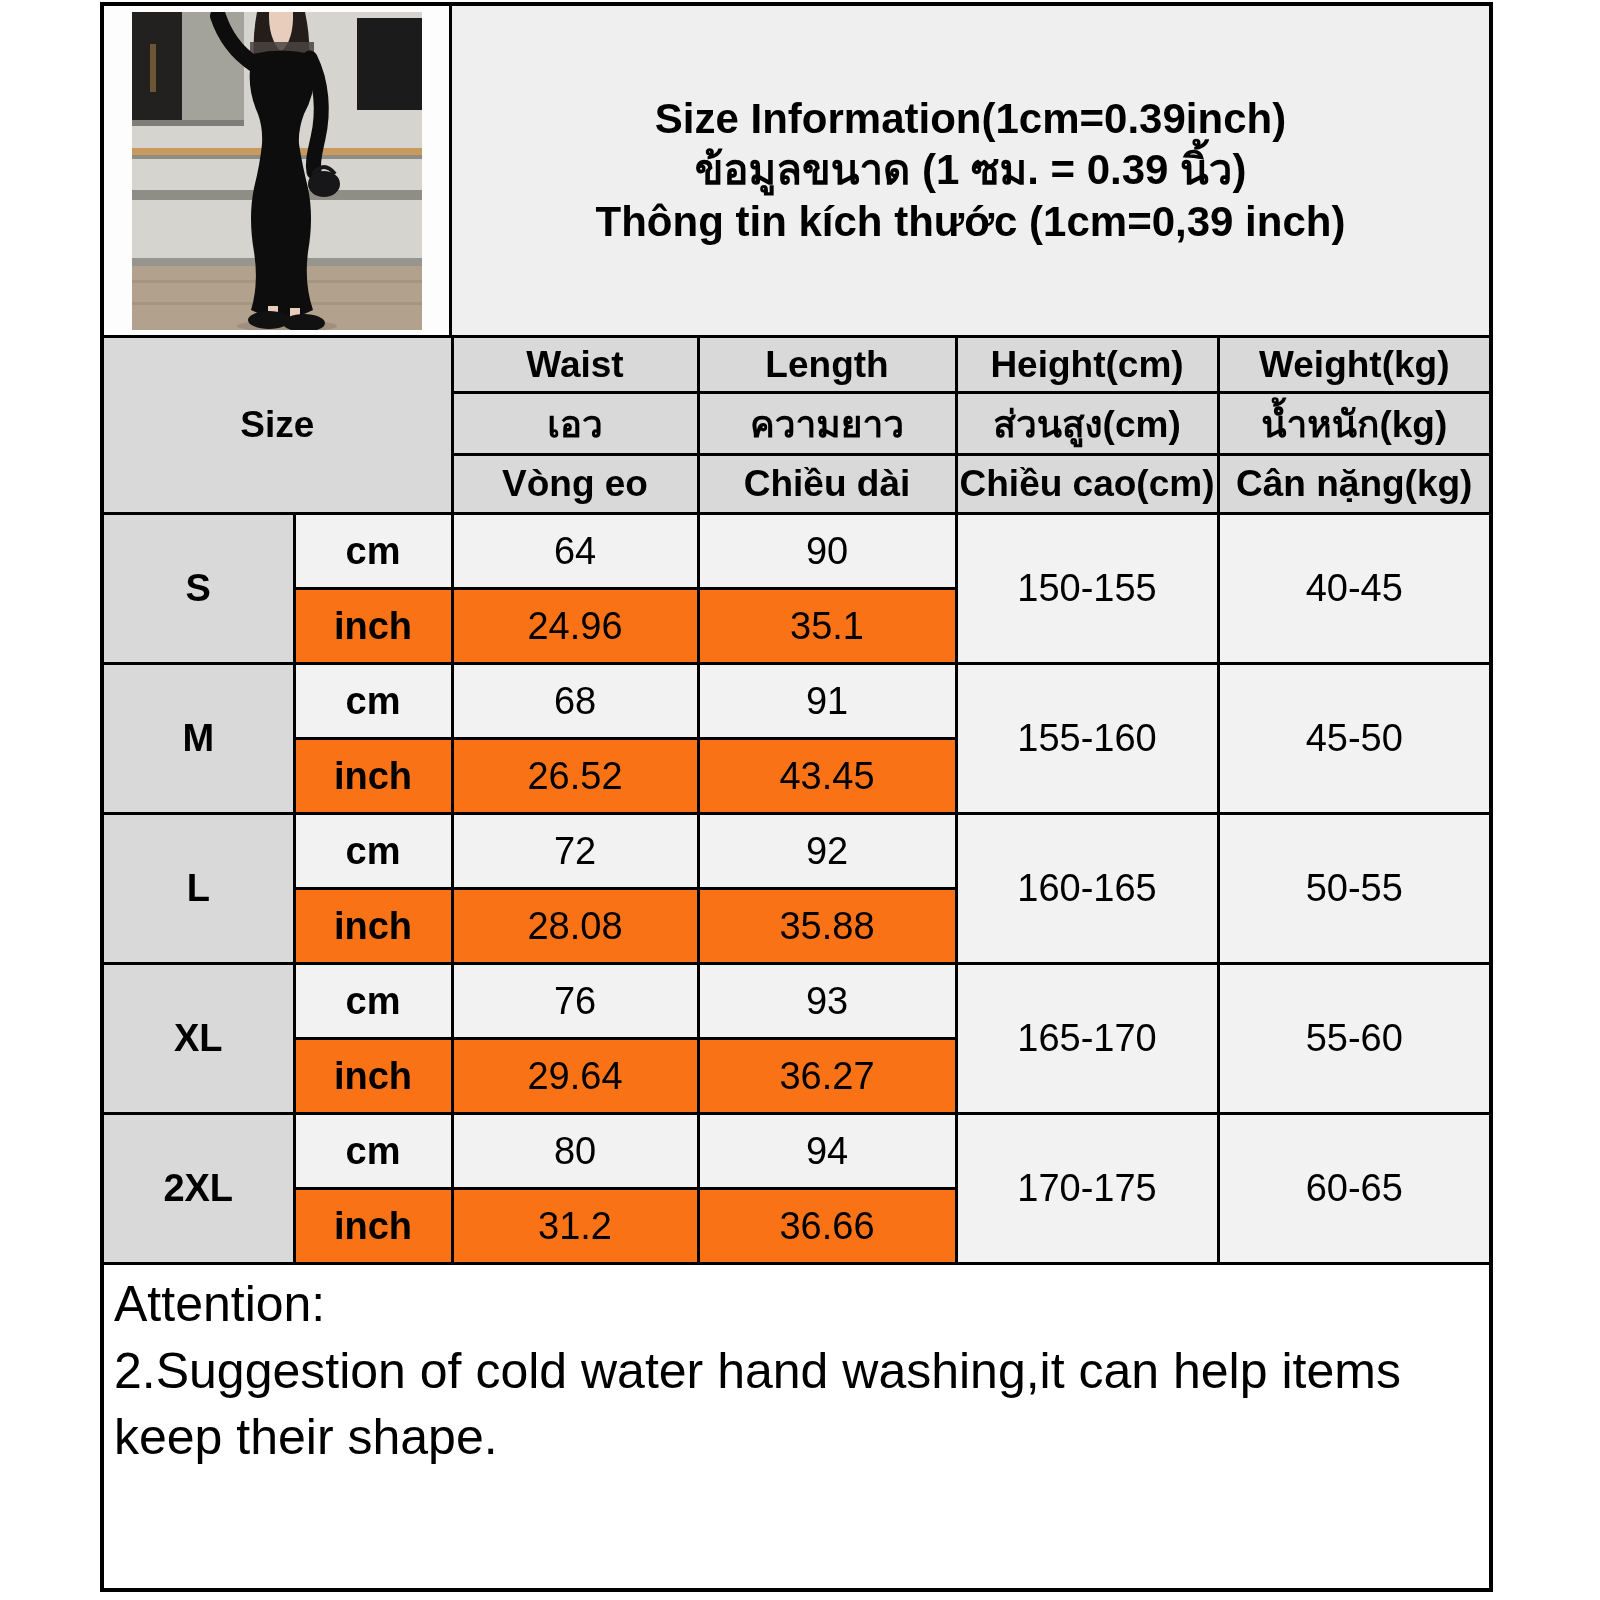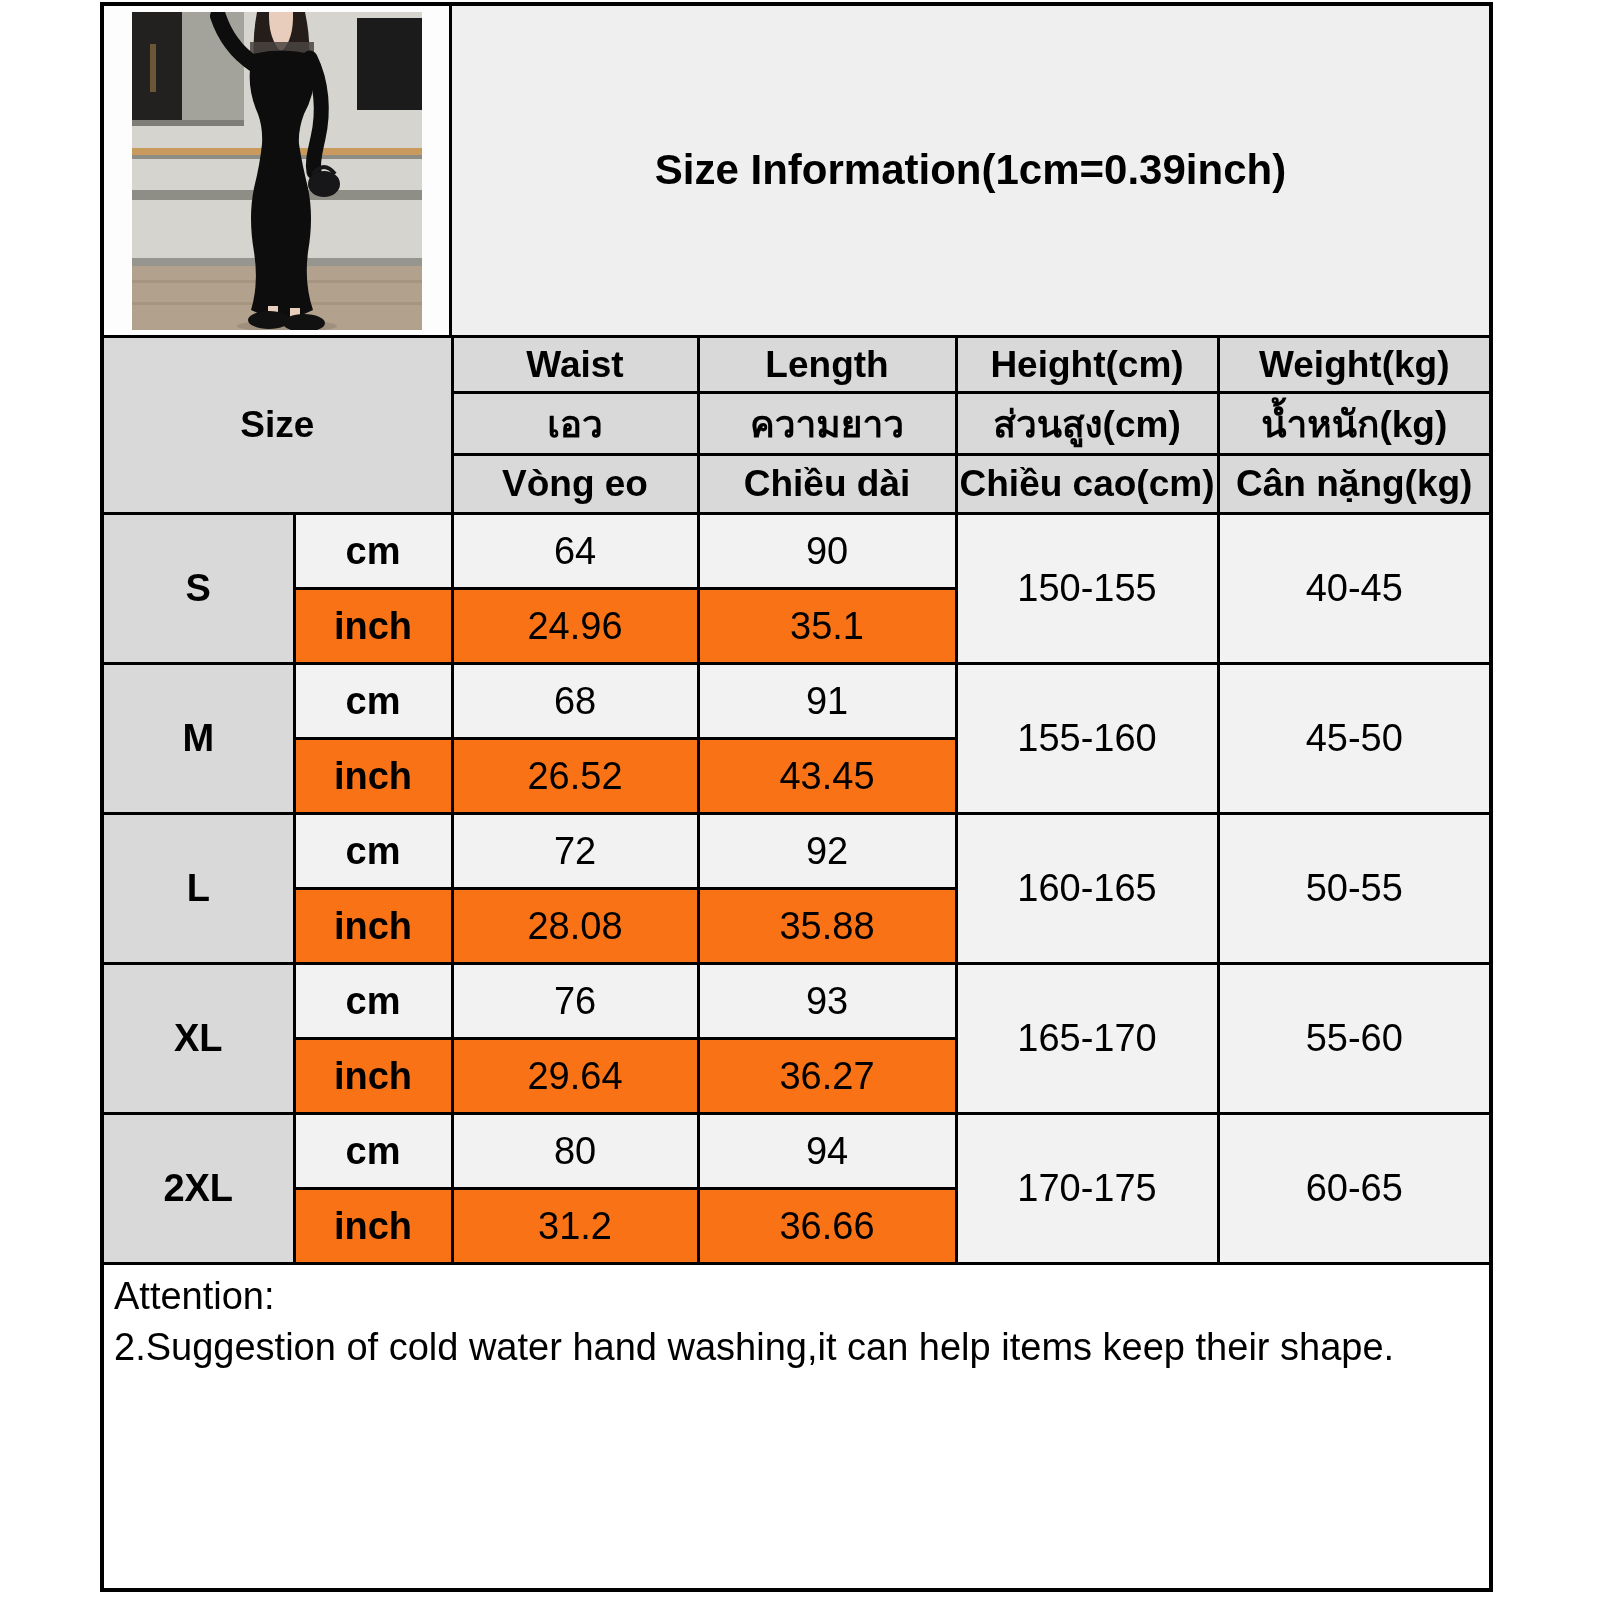--- a/index.html
+++ b/index.html
@@ -36,21 +36,21 @@
   tr.hdr3 td{height:56px;}
   td.size-head{background:#d9d9d9;font-weight:bold;font-size:52px;}
   tr.cm-row td{background:#f2f2f2;height:72px;}
   tr.inch-row td{background:#f97316;height:72px;}
   td.size-letter{background:#d9d9d9 !important;font-weight:bold;font-size:40px;}
   td.unit{font-weight:bold;font-size:36px;}
   td.range{background:#f2f2f2 !important;}
   
   .attention{
     box-sizing:border-box;height:330px;background:#fff;border-top:3px solid #000;
-    padding:6px 10px 0 10px;font-size:38px;line-height:1.33;text-align:left;
+    padding:6px 10px 0 10px;font-size:50px;line-height:1.33;text-align:left;
   }
   .attention div{margin:0;}
 </style>
 </head>
 <body>
 
 <div class="sheet">
 
   <div class="top">
     <div class="photo-cell">
@@ -85,20 +85,22 @@
           <path d="M181 162 Q192 148 203 162" stroke="#17171a" stroke-width="4" fill="none"></path>
           <rect x="136" y="294" width="10" height="12" fill="#e8cdbd"></rect>
           <rect x="158" y="296" width="10" height="10" fill="#e8cdbd"></rect>
           <ellipse cx="137" cy="308" rx="21" ry="9" fill="#111111"></ellipse>
           <ellipse cx="172" cy="311" rx="21" ry="9" fill="#111111"></ellipse>
         </g>
       </svg>
     </div>
     <div class="title-cell">
       <div class="title-line">Size Information(1cm=0.39inch)</div>
+      <div class="title-line">ข้อมูลขนาด (1 ซม. = 0.39 นิ้ว)</div>
+      <div class="title-line">Thông tin kích thước (1cm=0,39 inch)</div>
     </div>
   </div>
 
   <table class="size-table">
     <colgroup>
       <col style="width:190px">
         <col style="width:158px">
         <col style="width:246px">
       <col style="width:258px">
         <col style="width:262px">

